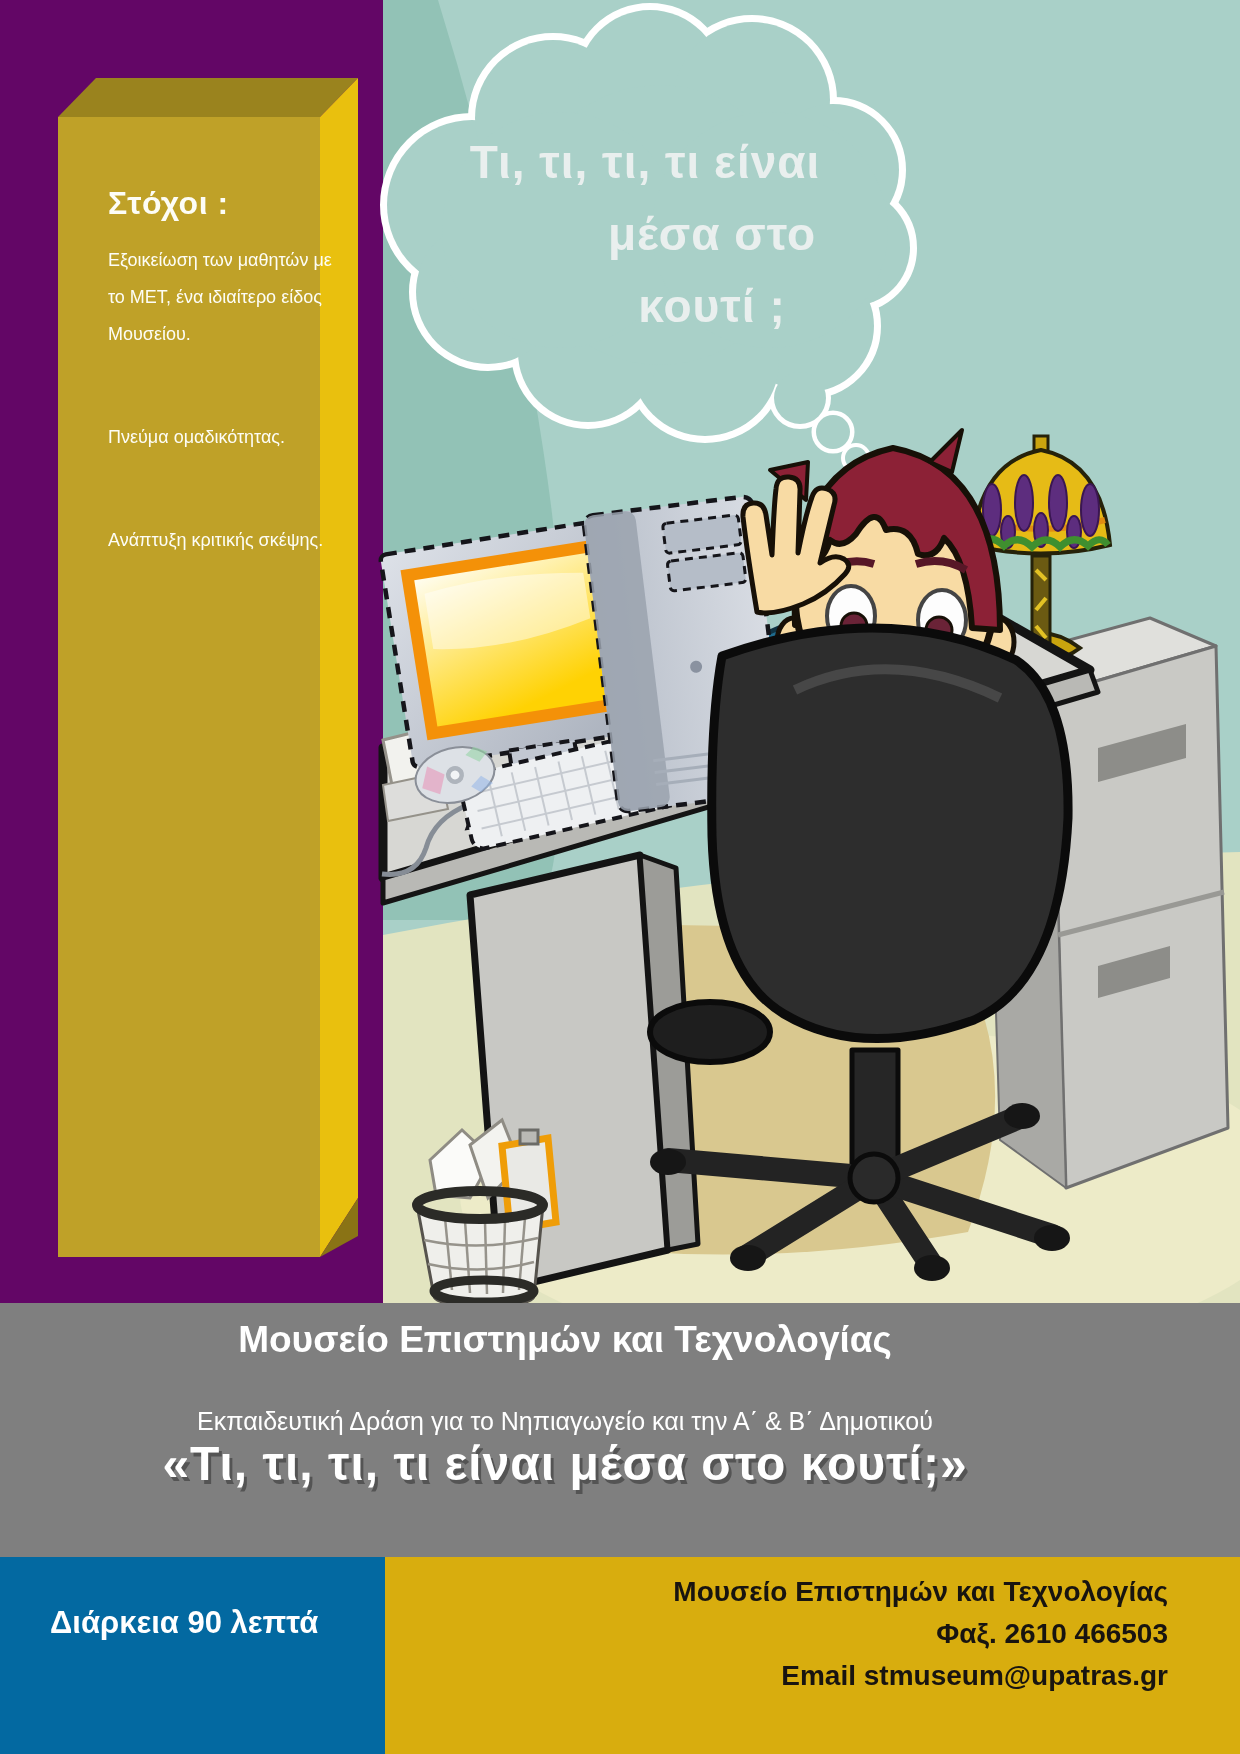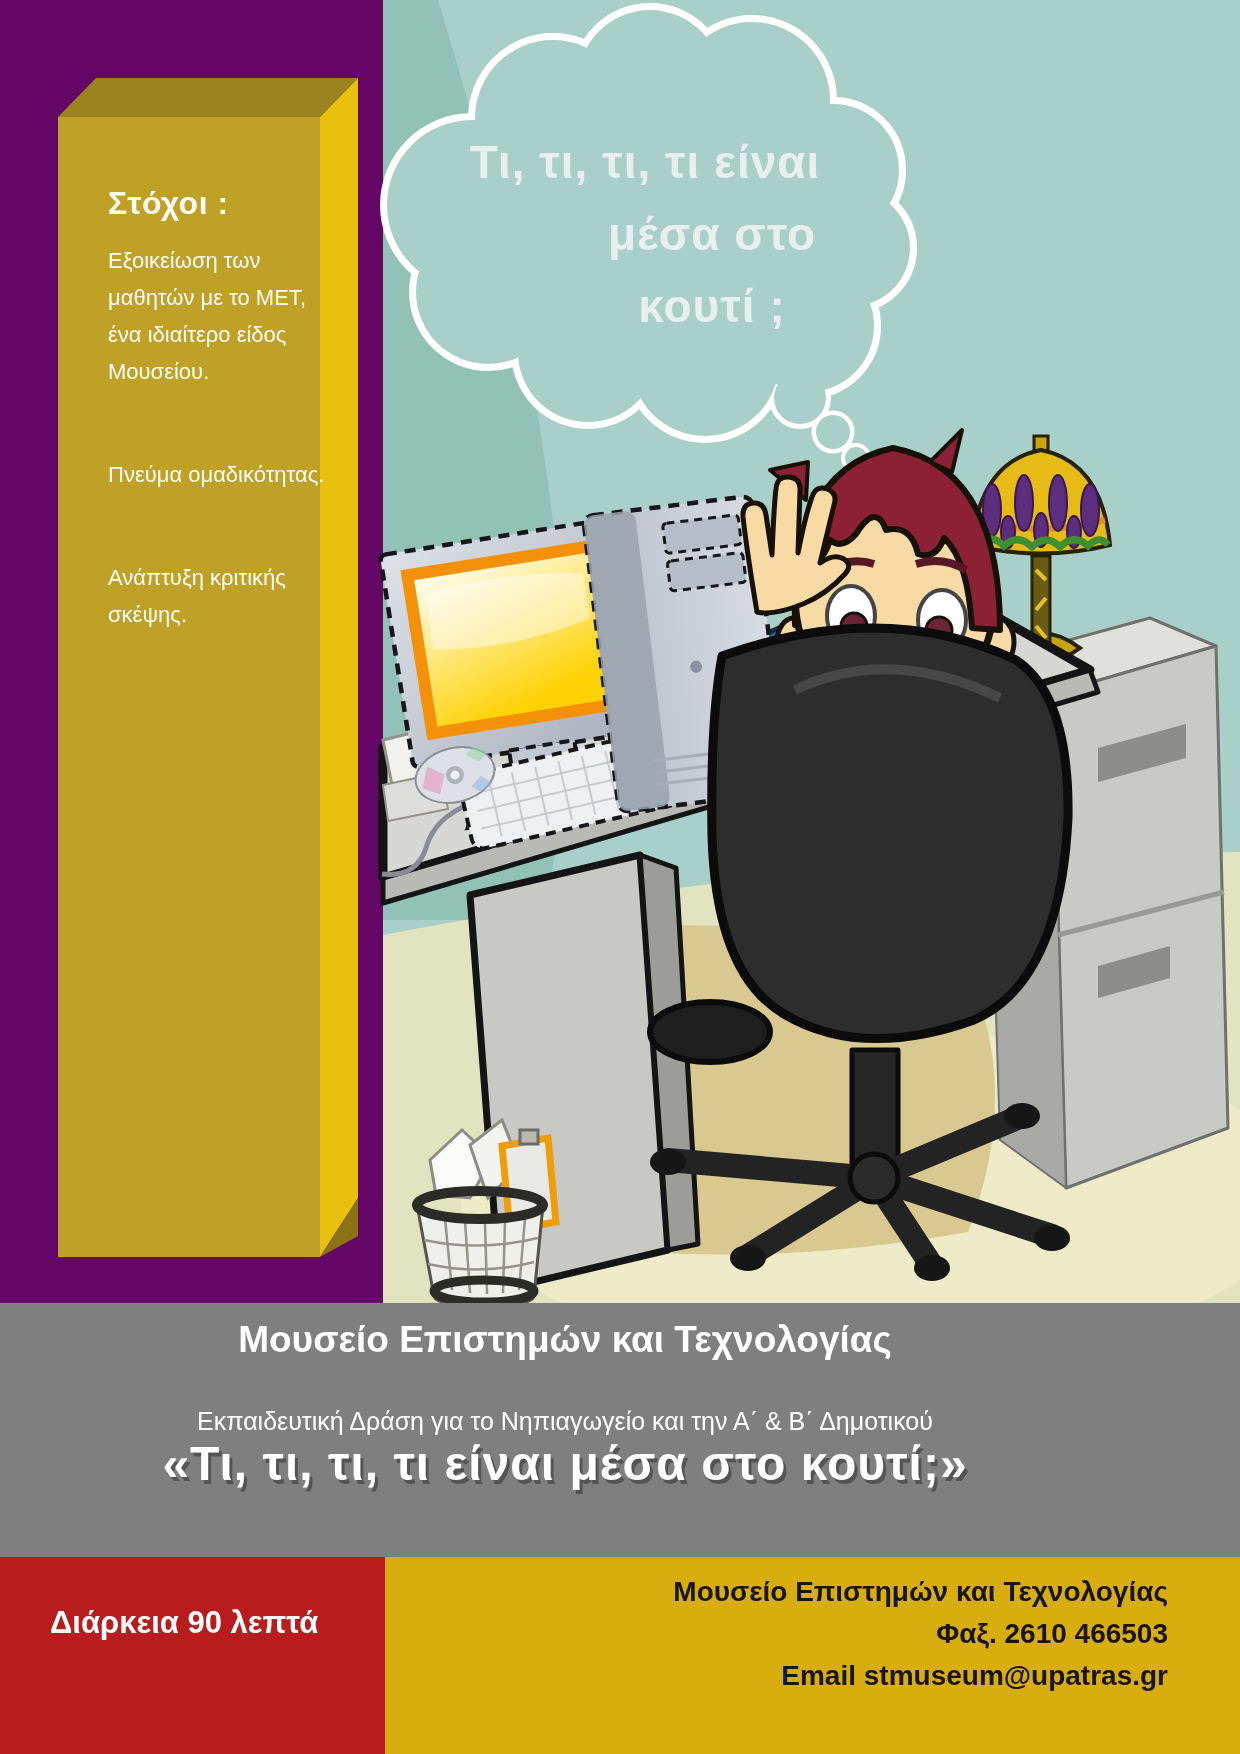--- a/index.html
+++ b/index.html
@@ -9,21 +9,21 @@
     background:#ffffff;
   }
   
   .sidebar{position:absolute;left:0;top:0;width:385px;height:1303px;background:#630666;}
   .goals-svg{position:absolute;left:0;top:0;width:385px;height:1303px;}
   .goals-text{
     position:absolute;left:58px;top:117px;width:262px;height:1140px;
     box-sizing:border-box;padding:68px 4px 0 30px;color:#fdfdf6;margin-left:20px;
   }
   .goals-text h2{margin:0 0 20px 0;font-size:32px;font-weight:700;letter-spacing:.5px;}
-  .goals-text p{margin:0 0 66px 0;font-size:22px;line-height:37px;font-weight:400;}
+  .goals-text p{margin:0 0 66px 0;font-size:18px;line-height:37px;font-weight:400;}
   .goals-text p:last-child{margin-bottom:0;}
   
   .scene{position:absolute;left:0;top:0;width:1240px;height:1303px;}
   svg text.bubble{
     font-family:"Liberation Sans","DejaVu Sans",sans-serif;
     font-weight:600;font-size:46px;fill:#e9efee;letter-spacing:1px;
   }
   
   .gray-band{
     position:absolute;left:0;top:1303px;width:1240px;height:254px;background:#7f7f7f;
@@ -34,21 +34,21 @@
     padding-top:10px;
   }
   .band-title{font-size:37px;font-weight:600;line-height:50px;margin:2px 0;}
   .band-sub{font-size:25px;font-weight:400;margin-top:40px;}
   .band-activity{
     font-size:48px;font-weight:700;letter-spacing:1px;
     text-shadow:3px 4px 0 #545454;
   }
   
   .bottom-left{
-    position:absolute;left:0;top:1557px;width:385px;height:197px;background:#b91c1c;
+    position:absolute;left:0;top:1557px;width:385px;height:197px;background:#0369a1;
     color:#ffffff;
   }
   .duration{position:absolute;left:50px;top:48px;font-size:31px;font-weight:600;}
   .bottom-right{
     position:absolute;left:385px;top:1557px;width:855px;height:197px;background:#d8ad0e;
     color:#181410;text-align:right;box-sizing:border-box;padding:14px 72px 0 0;
   }
   .bottom-right div{font-size:28px;font-weight:700;line-height:42px;}
 </style>
 </head>

